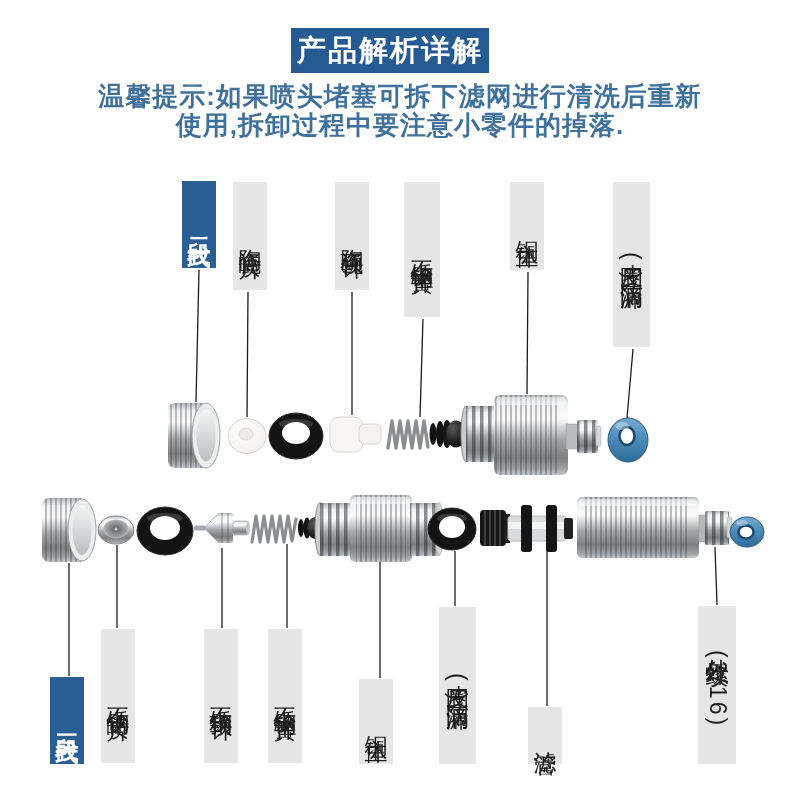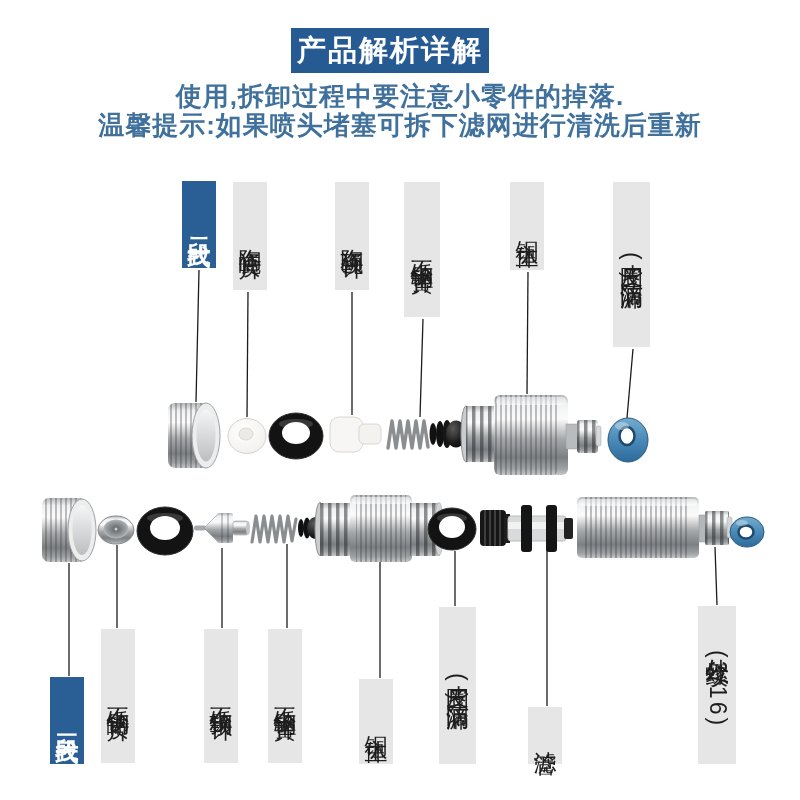--- a/index.html
+++ b/index.html
@@ -200,22 +200,22 @@
     </g>
     <g>
       <ellipse cx="747" cy="532" rx="17" ry="15" fill="url(#blueR)" stroke="#27597f" stroke-width="1"></ellipse>
       <ellipse cx="746" cy="532" rx="7.5" ry="6.5" fill="#ffffff" stroke="#1d4a6e" stroke-width="2.5"></ellipse>
       <ellipse cx="742" cy="523" rx="6" ry="3" fill="rgba(255,255,255,0.35)"></ellipse>
     </g>
   </svg>
 
   <div class="banner">产品解析详解</div>
   <div class="tip">
+    <div>温馨提示:如果喷头堵塞可拆下滤网进行清洗后重新</div>
     <div>使用,拆卸过程中要注意小零件的掉落.</div>
-    <div>温馨提示:如果喷头堵塞可拆下滤网进行清洗后重新</div>
   </div>
 
   <div class="vlabel type" style="left:182px;top:181px;width:34px;height:87px;">二段式</div>
   <div class="vlabel" style="left:233px;top:182px;width:34px;height:108px;">陶瓷喷片</div>
   <div class="vlabel" style="left:335px;top:182px;width:34px;height:108px;">陶瓷顶针</div>
   <div class="vlabel" style="left:404px;top:182px;width:36px;height:135px;">不锈钢弹簧</div>
   <div class="vlabel" style="left:510px;top:182px;width:34px;height:88px;">铜主体</div>
   <div class="vlabel" style="left:613px;top:182px;width:37px;height:165px;">皮圈(防滴漏)</div>
 
   <div class="vlabel type" style="left:50px;top:677px;width:34px;height:87px;">三段式</div>

